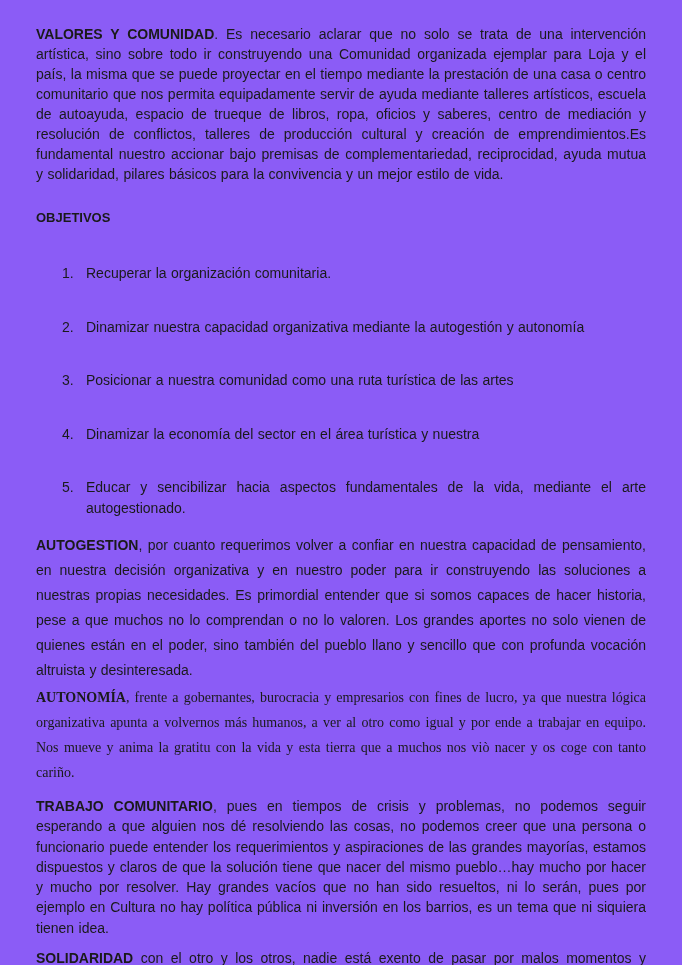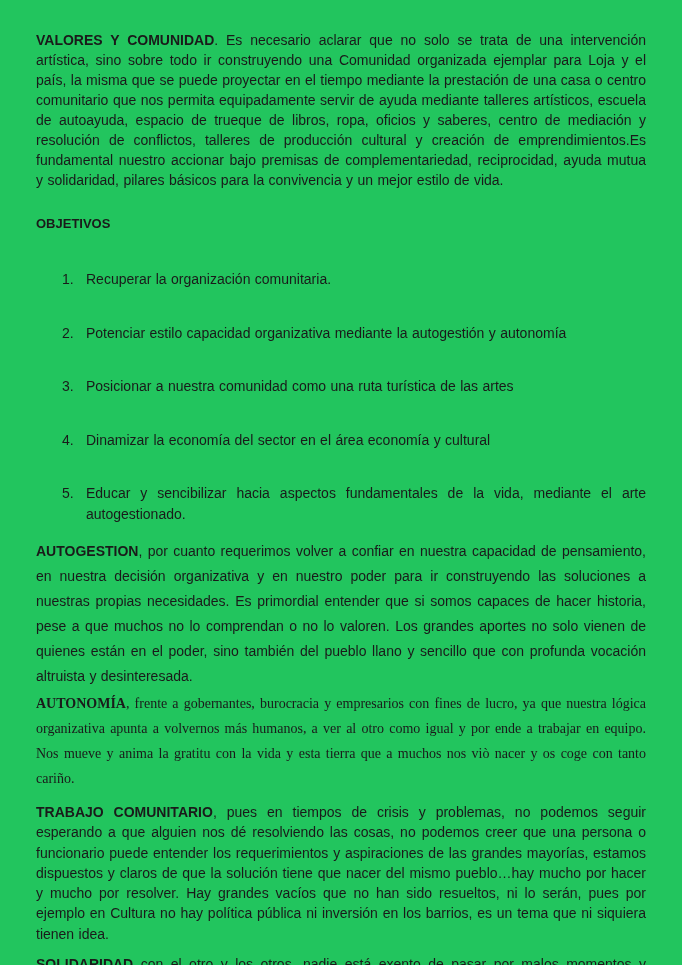--- a/index.html
+++ b/index.html
@@ -8,22 +8,22 @@
     height: 965px;
     background: #ffffff;
     overflow: hidden;
     font-family: "Liberation Sans", sans-serif;
     color: #1a1a1a;
   }
   .page {
     box-sizing: border-box;
     width: 682px;
     height: 965px;
-    padding: 30px 36px 0 36px;
-    background: #22c55e;
+    padding: 24px 36px 0 36px;
+    background: #8b5cf6;
   }
   .para {
     font-size: 14px;
     word-spacing: 0.5px;
     text-align: justify;
     margin: 0;
   }
   .para b, .para strong { font-weight: bold; }
   .lh-a { line-height: 20px; }
   .lh-b { line-height: 25px; }
@@ -59,23 +59,23 @@
 <body>
 
 <div class="page">
 
   <p class="para lh-a p-valores"><b>VALORES Y COMUNIDAD</b><span>. Es necesario aclarar que no solo se trata de una intervención artística, sino sobre todo ir construyendo una Comunidad organizada ejemplar para Loja y el país, la misma que se puede proyectar en el tiempo mediante la prestación de una casa o centro comunitario que nos permita equipadamente servir de ayuda mediante talleres artísticos, escuela de autoayuda, espacio de trueque de libros, ropa, oficios y saberes, centro de mediación y resolución de conflictos, talleres de producción cultural y creación de emprendimientos.Es fundamental nuestro accionar bajo premisas de complementariedad, reciprocidad, ayuda mutua y solidaridad, pilares básicos para la convivencia y un mejor estilo de vida.</span></p>
 
   <h2 class="doc-heading h-objetivos">OBJETIVOS</h2>
 
   <ol class="objetivos-list">
     <li><span>Recuperar la organización comunitaria.</span></li>
-    <li><span>Potenciar estilo capacidad organizativa mediante la autogestión y autonomía</span></li>
+    <li><span>Dinamizar nuestra capacidad organizativa mediante la autogestión y autonomía</span></li>
     <li><span>Posicionar a nuestra comunidad como una ruta turística de las artes</span></li>
-    <li><span>Dinamizar la economía del sector en el área economía y cultural</span></li>
+    <li><span>Dinamizar la economía del sector en el área turística y nuestra</span></li>
     <li><span>Educar  y sencibilizar hacia aspectos fundamentales de la vida, mediante el arte autogestionado.</span></li>
   </ol>
 
 
   <p class="para lh-b p-autogestion"><b>AUTOGESTION</b><span>, por cuanto requerimos volver a confiar en nuestra capacidad de pensamiento, en nuestra decisión organizativa y en nuestro poder para ir construyendo las soluciones a nuestras propias necesidades. Es primordial entender que si somos capaces de hacer historia, pese a que muchos no lo comprendan o no lo valoren. Los grandes aportes no solo vienen de quienes están en el poder, sino también del pueblo llano y sencillo que con profunda vocación altruista y desinteresada.</span></p>
 
   <p class="para lh-b p-autonomia"><b>AUTONOMÍA</b><span>, frente a gobernantes, burocracia y empresarios con fines de lucro, ya que nuestra lógica organizativa apunta a volvernos más humanos, a ver al otro como igual y por ende a trabajar en equipo. Nos mueve y anima la gratitu con la vida y esta tierra que a muchos nos viò nacer y os coge con tanto cariño.</span></p>
 
   <p class="para lh-c p-trabajo"><b>TRABAJO COMUNITARIO</b><span>, pues en tiempos de crisis y problemas, no podemos seguir esperando a que alguien nos dé resolviendo las cosas, no podemos creer que una persona o funcionario puede entender los requerimientos y aspiraciones de las grandes mayorías, estamos dispuestos y claros de que la solución tiene que nacer del mismo pueblo…hay mucho por hacer y mucho por resolver. Hay grandes vacíos que no han sido resueltos, ni lo serán, pues por ejemplo en Cultura no hay política pública ni inversión en los barrios, es un tema que ni siquiera tienen idea.</span></p>
 

